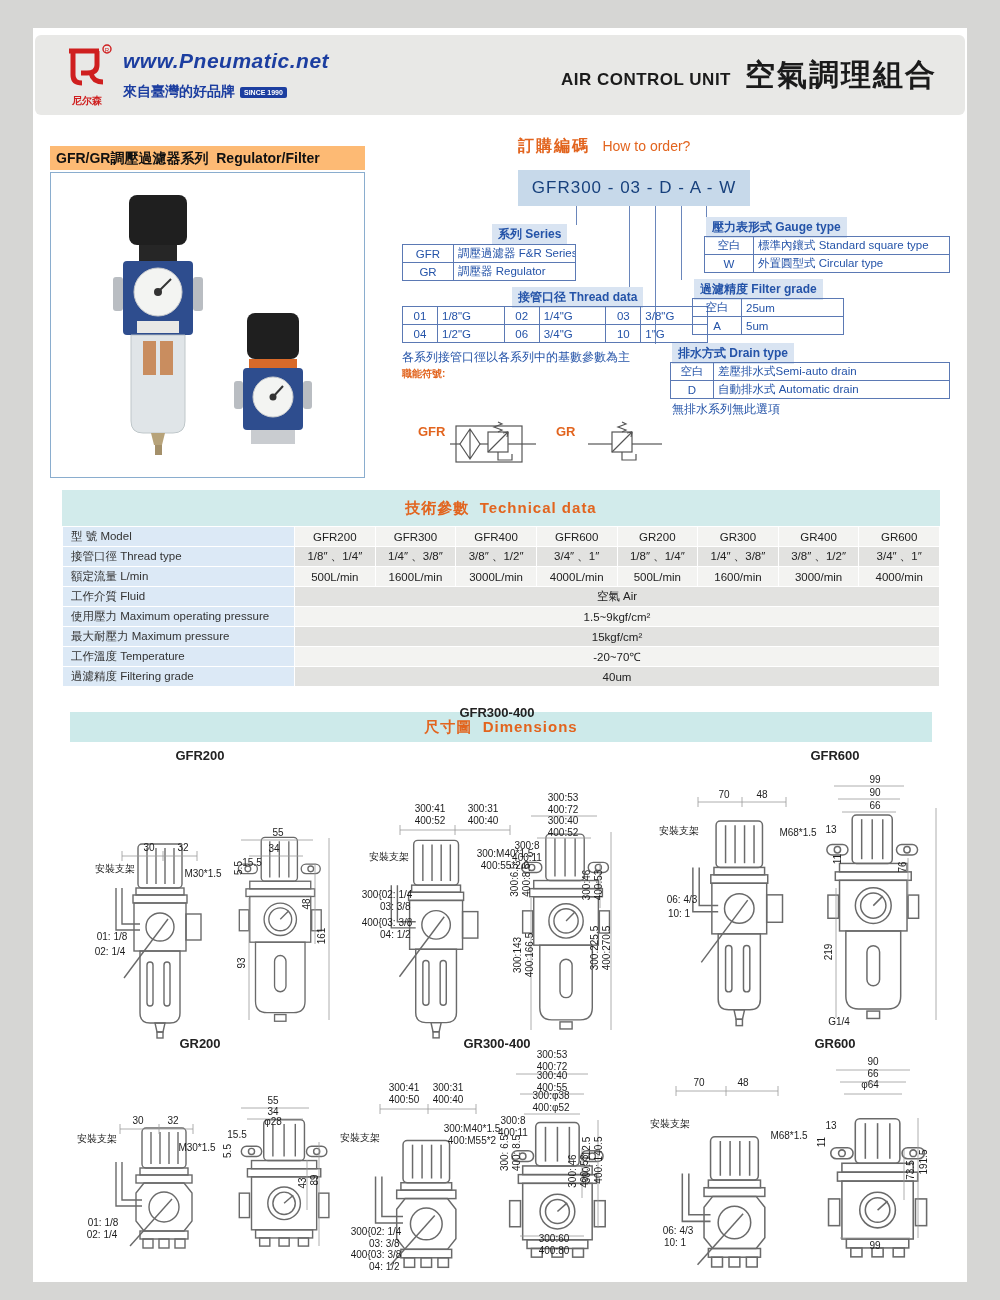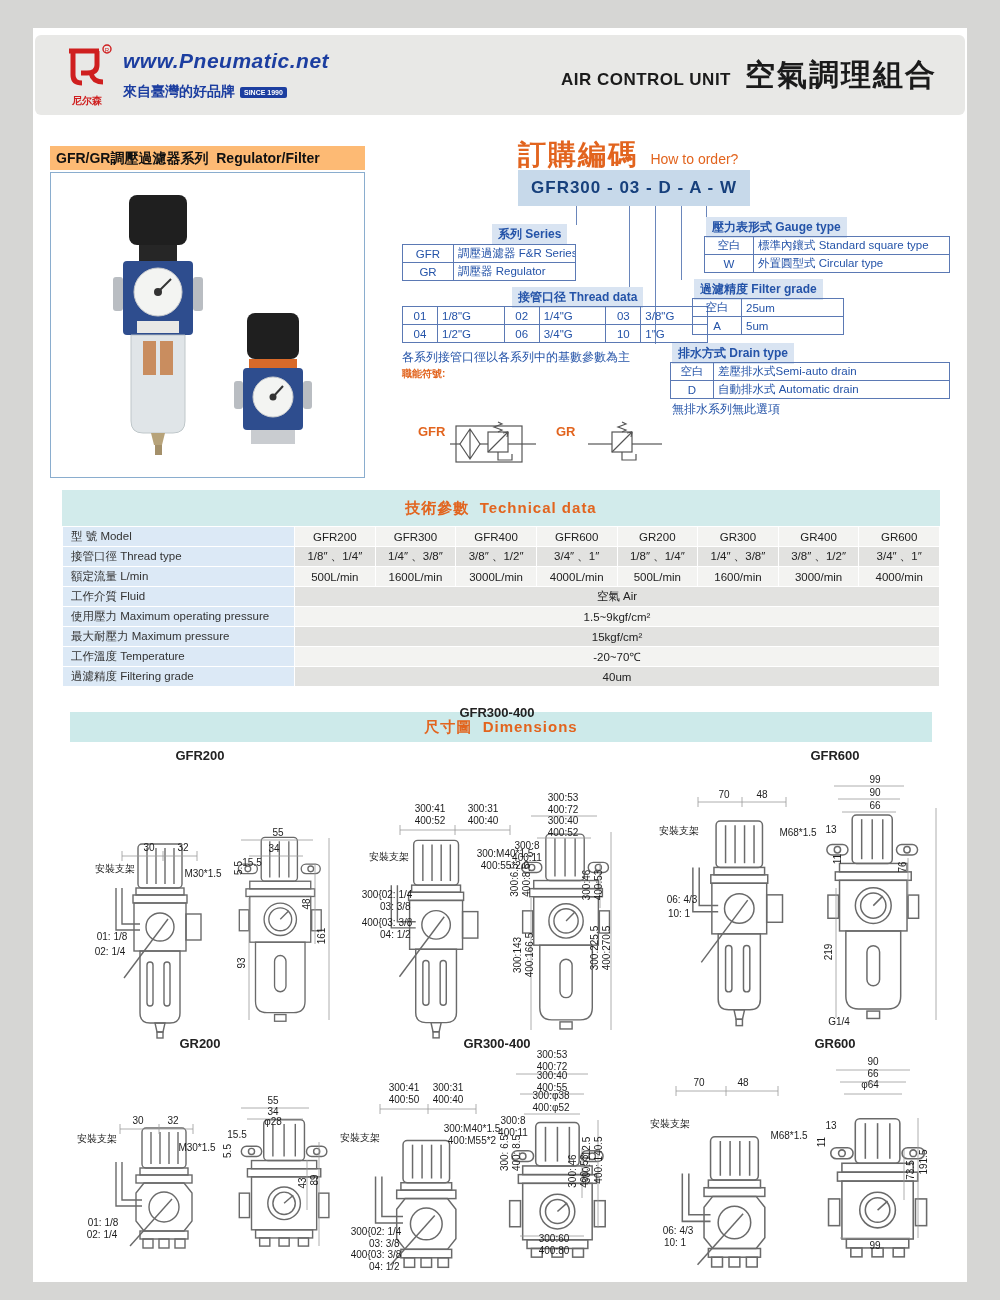--- a/index.html
+++ b/index.html
@@ -15,23 +15,23 @@
   .site-tagline{color:#1c3ea0;font-size:14px;font-weight:bold;}
   .site-badge{background:#1c3ea0;color:#fff;font-size:7px;font-weight:bold;padding:2px 4px;border-radius:2px;}
   .header-right{margin-left:auto;margin-right:28px;display:flex;align-items:baseline;gap:14px;}
   .title-en{font-size:17px;font-weight:bold;color:#1b1b1b;letter-spacing:.5px;}
   .title-cn{font-size:30px;color:#1b1b1b;font-weight:600;letter-spacing:2px;}
   
   .prod-title{position:absolute;left:50px;top:146px;width:315px;height:24px;background:#fdba74;font-size:14px;font-weight:bold;color:#111;line-height:24px;padding-left:6px;box-sizing:border-box;}
   .prod-box{position:absolute;left:50px;top:172px;width:315px;height:306px;background:#fff;border:1px solid #8aadce;box-sizing:border-box;}
   
   .order-title{position:absolute;left:518px;top:136px;}
-  .order-title .cn{color:#e2641e;font-size:28px;font-weight:bold;letter-spacing:2px;}
+  .order-title .cn{color:#e2641e;font-size:16px;font-weight:bold;letter-spacing:2px;}
   .order-title .en{color:#e2641e;font-size:14px;margin-left:8px;}
-  .code-box{position:absolute;left:518px;top:170px;width:232px;height:36px;background:#c7d9ea;color:#17407c;font-size:17px;font-weight:bold;text-align:center;line-height:36px;letter-spacing:1px;}
+  .code-box{position:absolute;left:518px;top:170px;width:232px;height:36px;background:#c7d9ea;color:#17407c;font-size:17px;font-weight:normal;text-align:center;line-height:36px;letter-spacing:1px;}
   .vline{position:absolute;width:1px;background:#6a86bb;}
   .ohdr{position:absolute;background:#d9e4f2;color:#2453a8;font-size:12px;font-weight:bold;padding:2px 6px;white-space:nowrap;}
   .otbl-wrap{position:absolute;}
   table.otbl{border-collapse:collapse;table-layout:fixed;}
   table.otbl td{border:1px solid #5b79b4;color:#2453a8;font-size:11.5px;height:17px;padding:0 4px;white-space:nowrap;overflow:hidden;}
   table.otbl td.k{text-align:center;padding:0 2px;}
   .onote{position:absolute;color:#2453a8;font-size:12px;white-space:nowrap;}
   .sym-title{position:absolute;left:402px;top:367px;color:#e2641e;font-size:10px;font-weight:bold;}
   .sym-label{position:absolute;color:#e2641e;font-size:13px;font-weight:bold;}
   .symsvg{position:absolute;}

